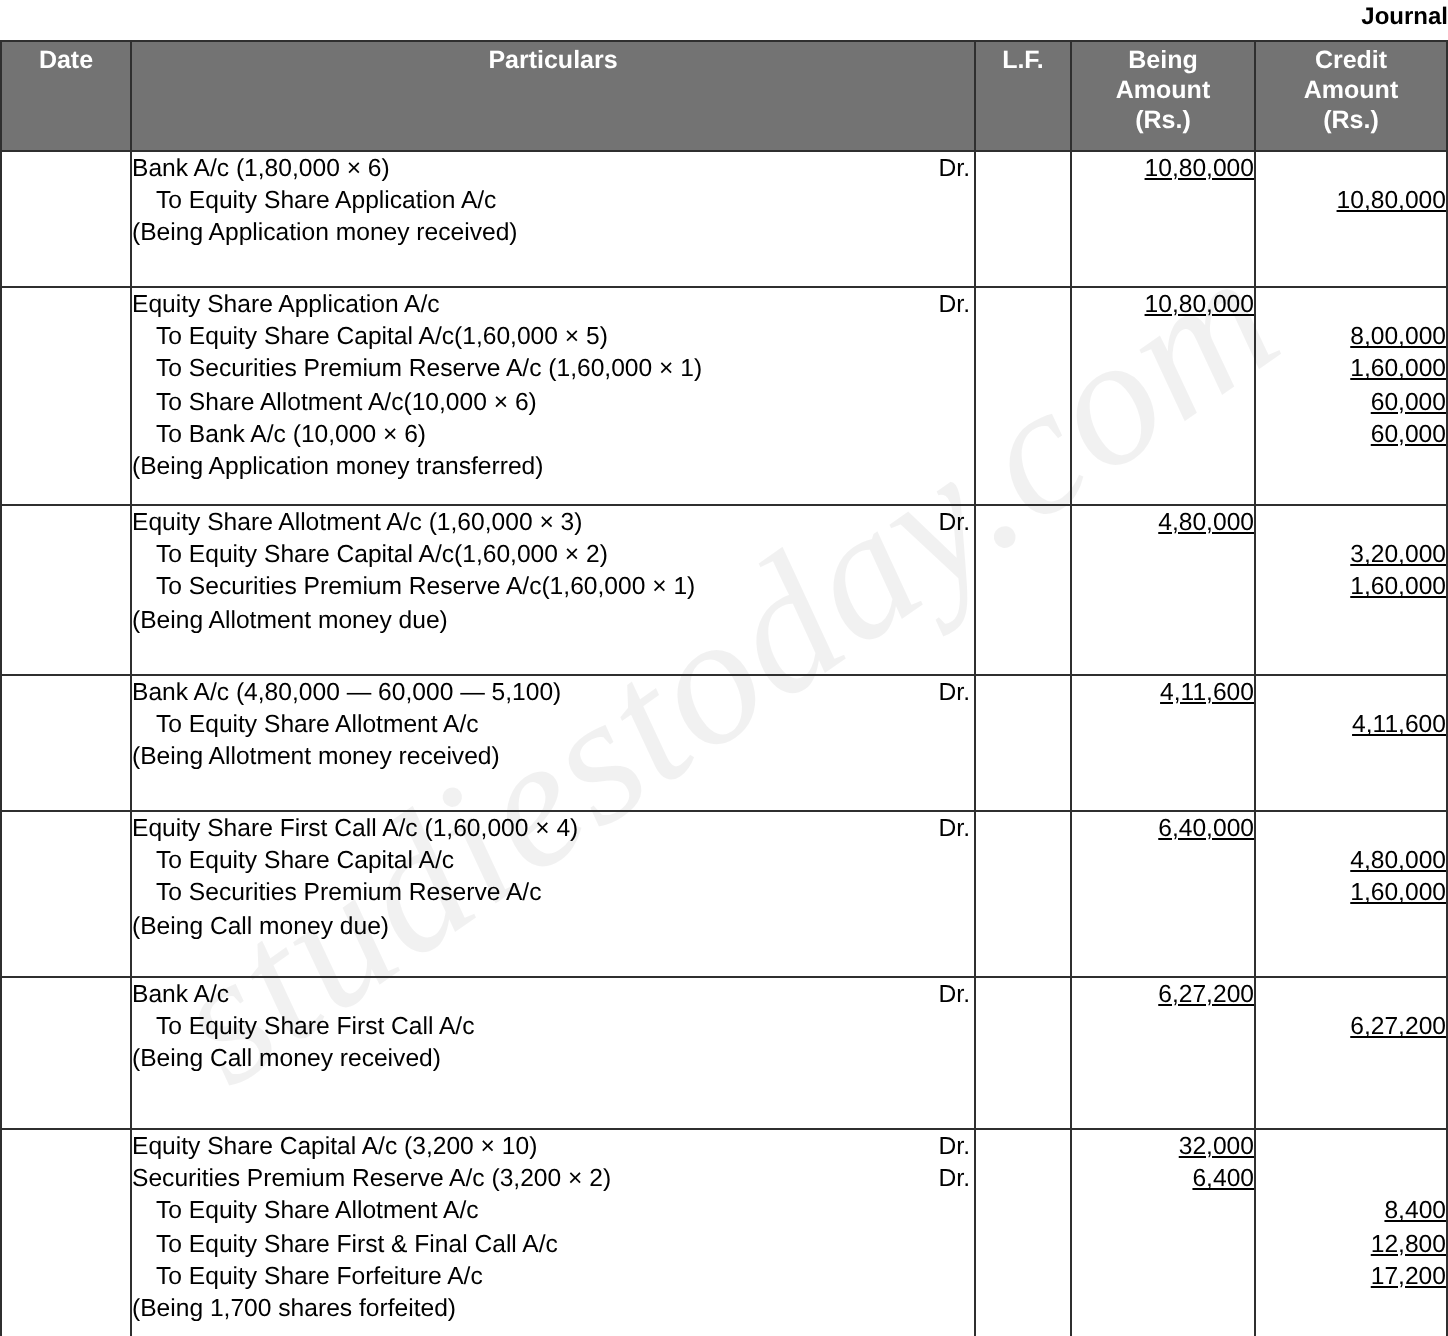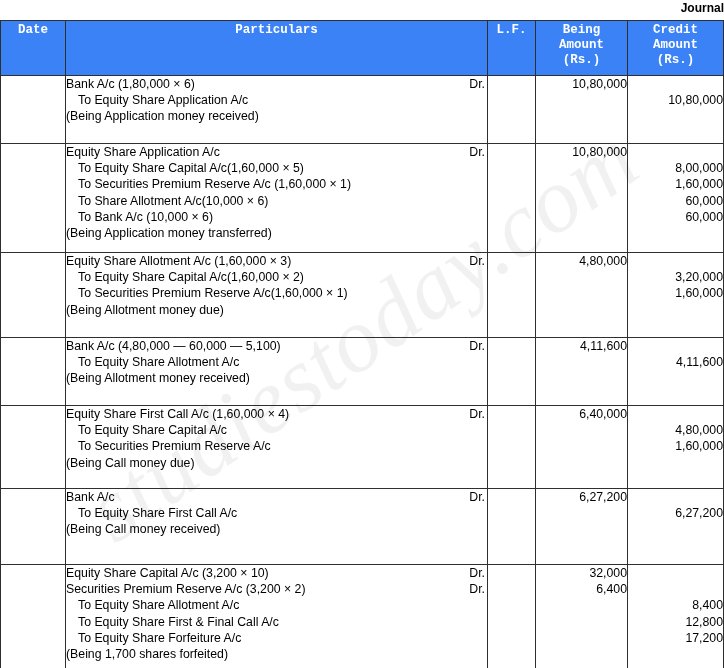--- a/index.html
+++ b/index.html
@@ -68,30 +68,29 @@
   table.journal th,
   table.journal td {
     border: 1px solid #2f2f2f;
     vertical-align: top;
     padding: 0;
     background: transparent;
   }
 
   
   table.journal thead th {
-    background: #3b82f6;
+    background: #737373;
     color: #ffffff;
     font-weight: bold;
     text-align: center;
     font-size: 12.5px;
     line-height: 15px;
     height: 50px;
     padding: 2px 2px;
     border-color: #2f2f2f;
-    font-family: Liberation Mono, monospace;
   }
   .hdr-stack { display: block; }
 
   
   col.c-date { width: 65px; }
   col.c-part { width: 422px; }
   col.c-lf   { width: 48px; }
   col.c-deb  { width: 92px; }
   col.c-cre  { width: 96px; }
 
@@ -118,20 +117,21 @@
   }
   .part-row .pr-text { }
   .part-row .pr-dr {
     padding-right: 2px;
   }
   .part-row.indent .pr-text { padding-left: 12px; }
 
   .amt-line {
     display: block;
     line-height: 16.2px;
+    text-decoration: underline;
   }
   .amt-line.blank { color: transparent; }
 </style>
 </head>
 <body>
 
 <div id="watermark-layer">
   <div id="watermark-text">studiestoday.com</div>
 </div>
 

